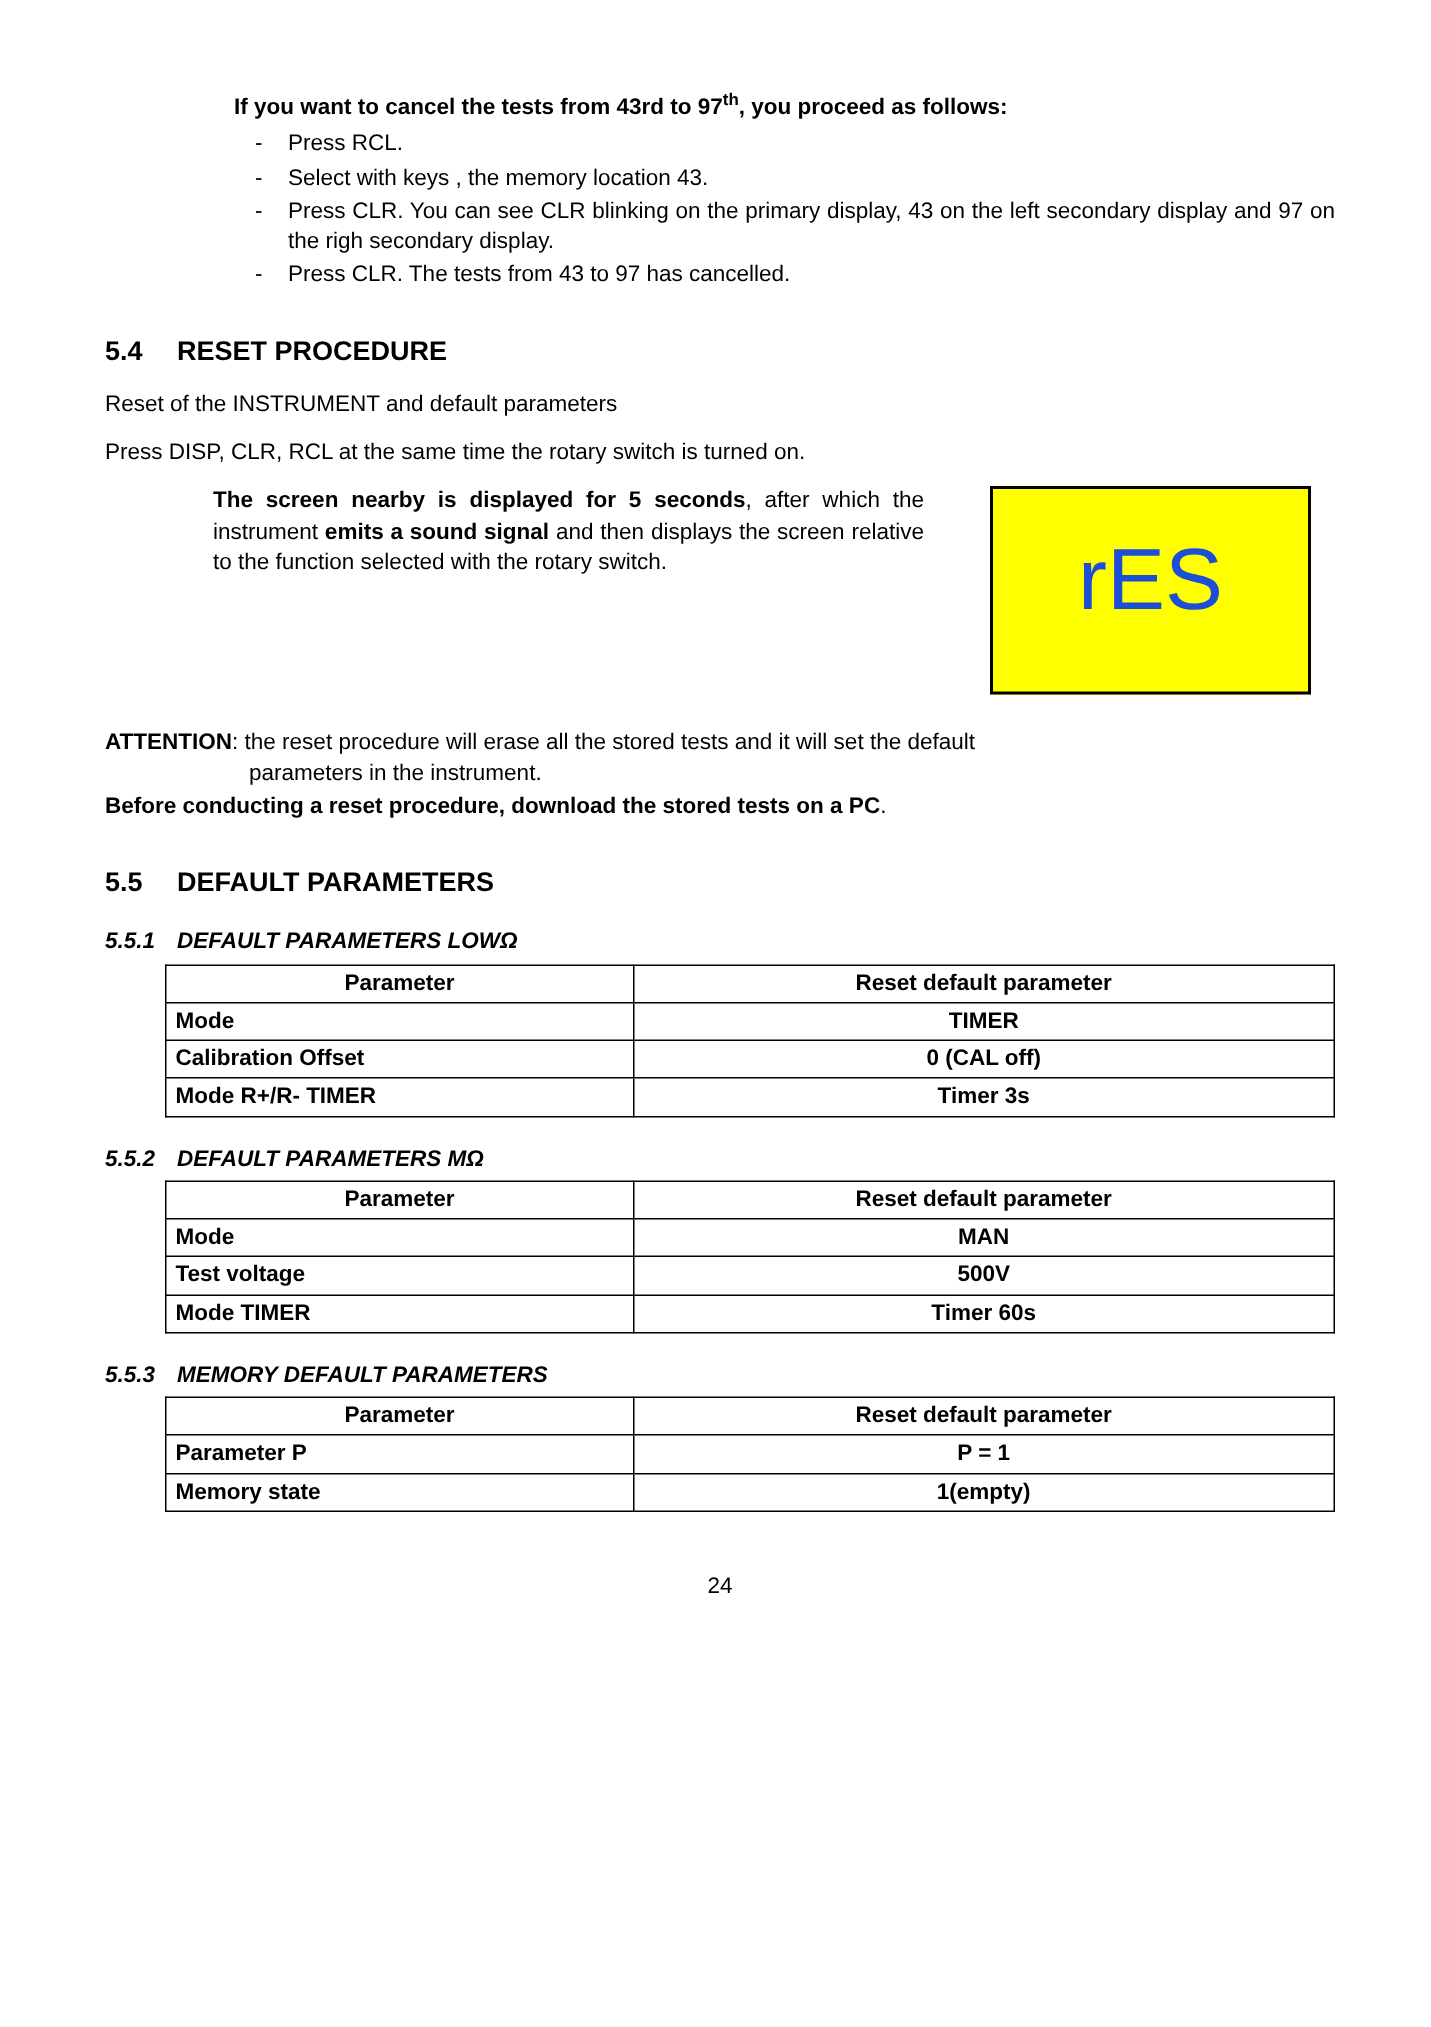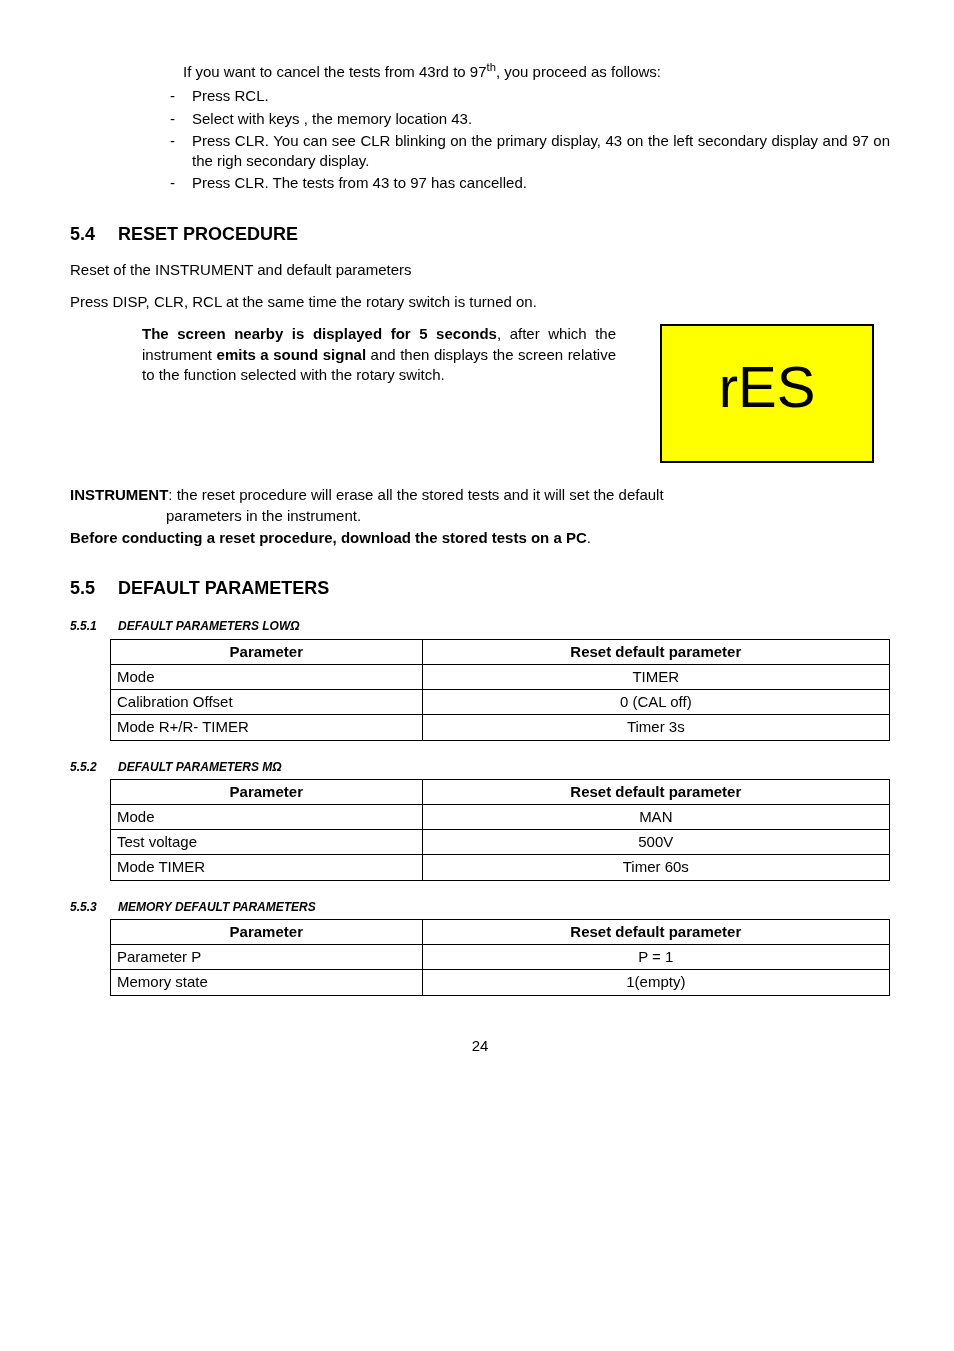--- a/index.html
+++ b/index.html
@@ -11,21 +11,21 @@
   .page {
     width: 820px;
     margin: 0 auto;
     padding: 60px 70px 40px 70px;
     color: #000;
     font-size: 15px;
     line-height: 1.35;
   }
   .example-block { margin-bottom: 18px; }
   .example-label { font-weight: bold; }
-  .indent1 { margin-left: 113px; }
+  .indent1 { margin-left: 86px; font-weight: bold; }
   .sup { vertical-align: super; font-size: 0.75em; }
   ul.dash {
     list-style: none;
     padding-left: 100px;
     margin: 4px 0 0 0;
   }
   ul.dash li {
     position: relative;
     padding-left: 22px;
     margin-bottom: 2px;
@@ -66,45 +66,46 @@
     position: relative;
   }
   .res-text {
     position: absolute;
     top: 22px;
     left: 0;
     right: 0;
     text-align: center;
     font-family: Arial, sans-serif;
     font-size: 58px;
-    color: #000000;
+    color: #1d4ed8;
     font-weight: normal;
   }
   .attention-block { margin-top: 22px; text-align: justify; }
   .attention-label { font-weight: bold; }
   .attention-body { }
   .attention-line2 { padding-left: 96px; }
   .bold { font-weight: bold; }
   h3.subsection {
-    font-size: 12px;
+    font-size: 15px;
     font-weight: bold;
     font-style: italic;
     margin: 18px 0 4px 0;
   }
   h3.subsection .subnum { display: inline-block; width: 48px; font-style: italic; }
   table.param {
     border-collapse: collapse;
     width: calc(100% - 40px);
     margin-left: 40px;
     margin-bottom: 18px;
   }
   table.param th, table.param td {
     border: 1px solid #000;
     padding: 2px 6px;
     font-size: 15px;
+    font-weight: bold;
   }
   table.param th {
     font-weight: bold;
     text-align: center;
     background: #fff;
   }
   table.param td.col1 { width: 40%; text-align: left; }
   table.param td.col2 { text-align: center; }
   table.param th.col1 { width: 40%; }
   .page-num {
@@ -143,21 +144,21 @@
     </div>
     <div class="right">
       <div class="res-box">
         <div class="res-text">rES</div>
       </div>
     </div>
   </div>
 
   <div class="attention-block">
     <div>
-      <span class="attention-label">INSTRUMENT</span><span class="attention-body">: the reset procedure will erase all the stored tests and it will set the default</span>
+      <span class="attention-label">ATTENTION</span><span class="attention-body">: the reset procedure will erase all the stored tests and it will set the default</span>
     </div>
     <div class="attention-line2">parameters in the instrument.</div>
   </div>
 
   <p style="margin-top:2px;">
     <span class="bold">Before conducting a reset procedure, download the stored tests on a PC</span><span>.</span>
   </p>
 
   <h2 class="section">
     <span class="num">5.5</span><span>DEFAULT PARAMETERS</span>

